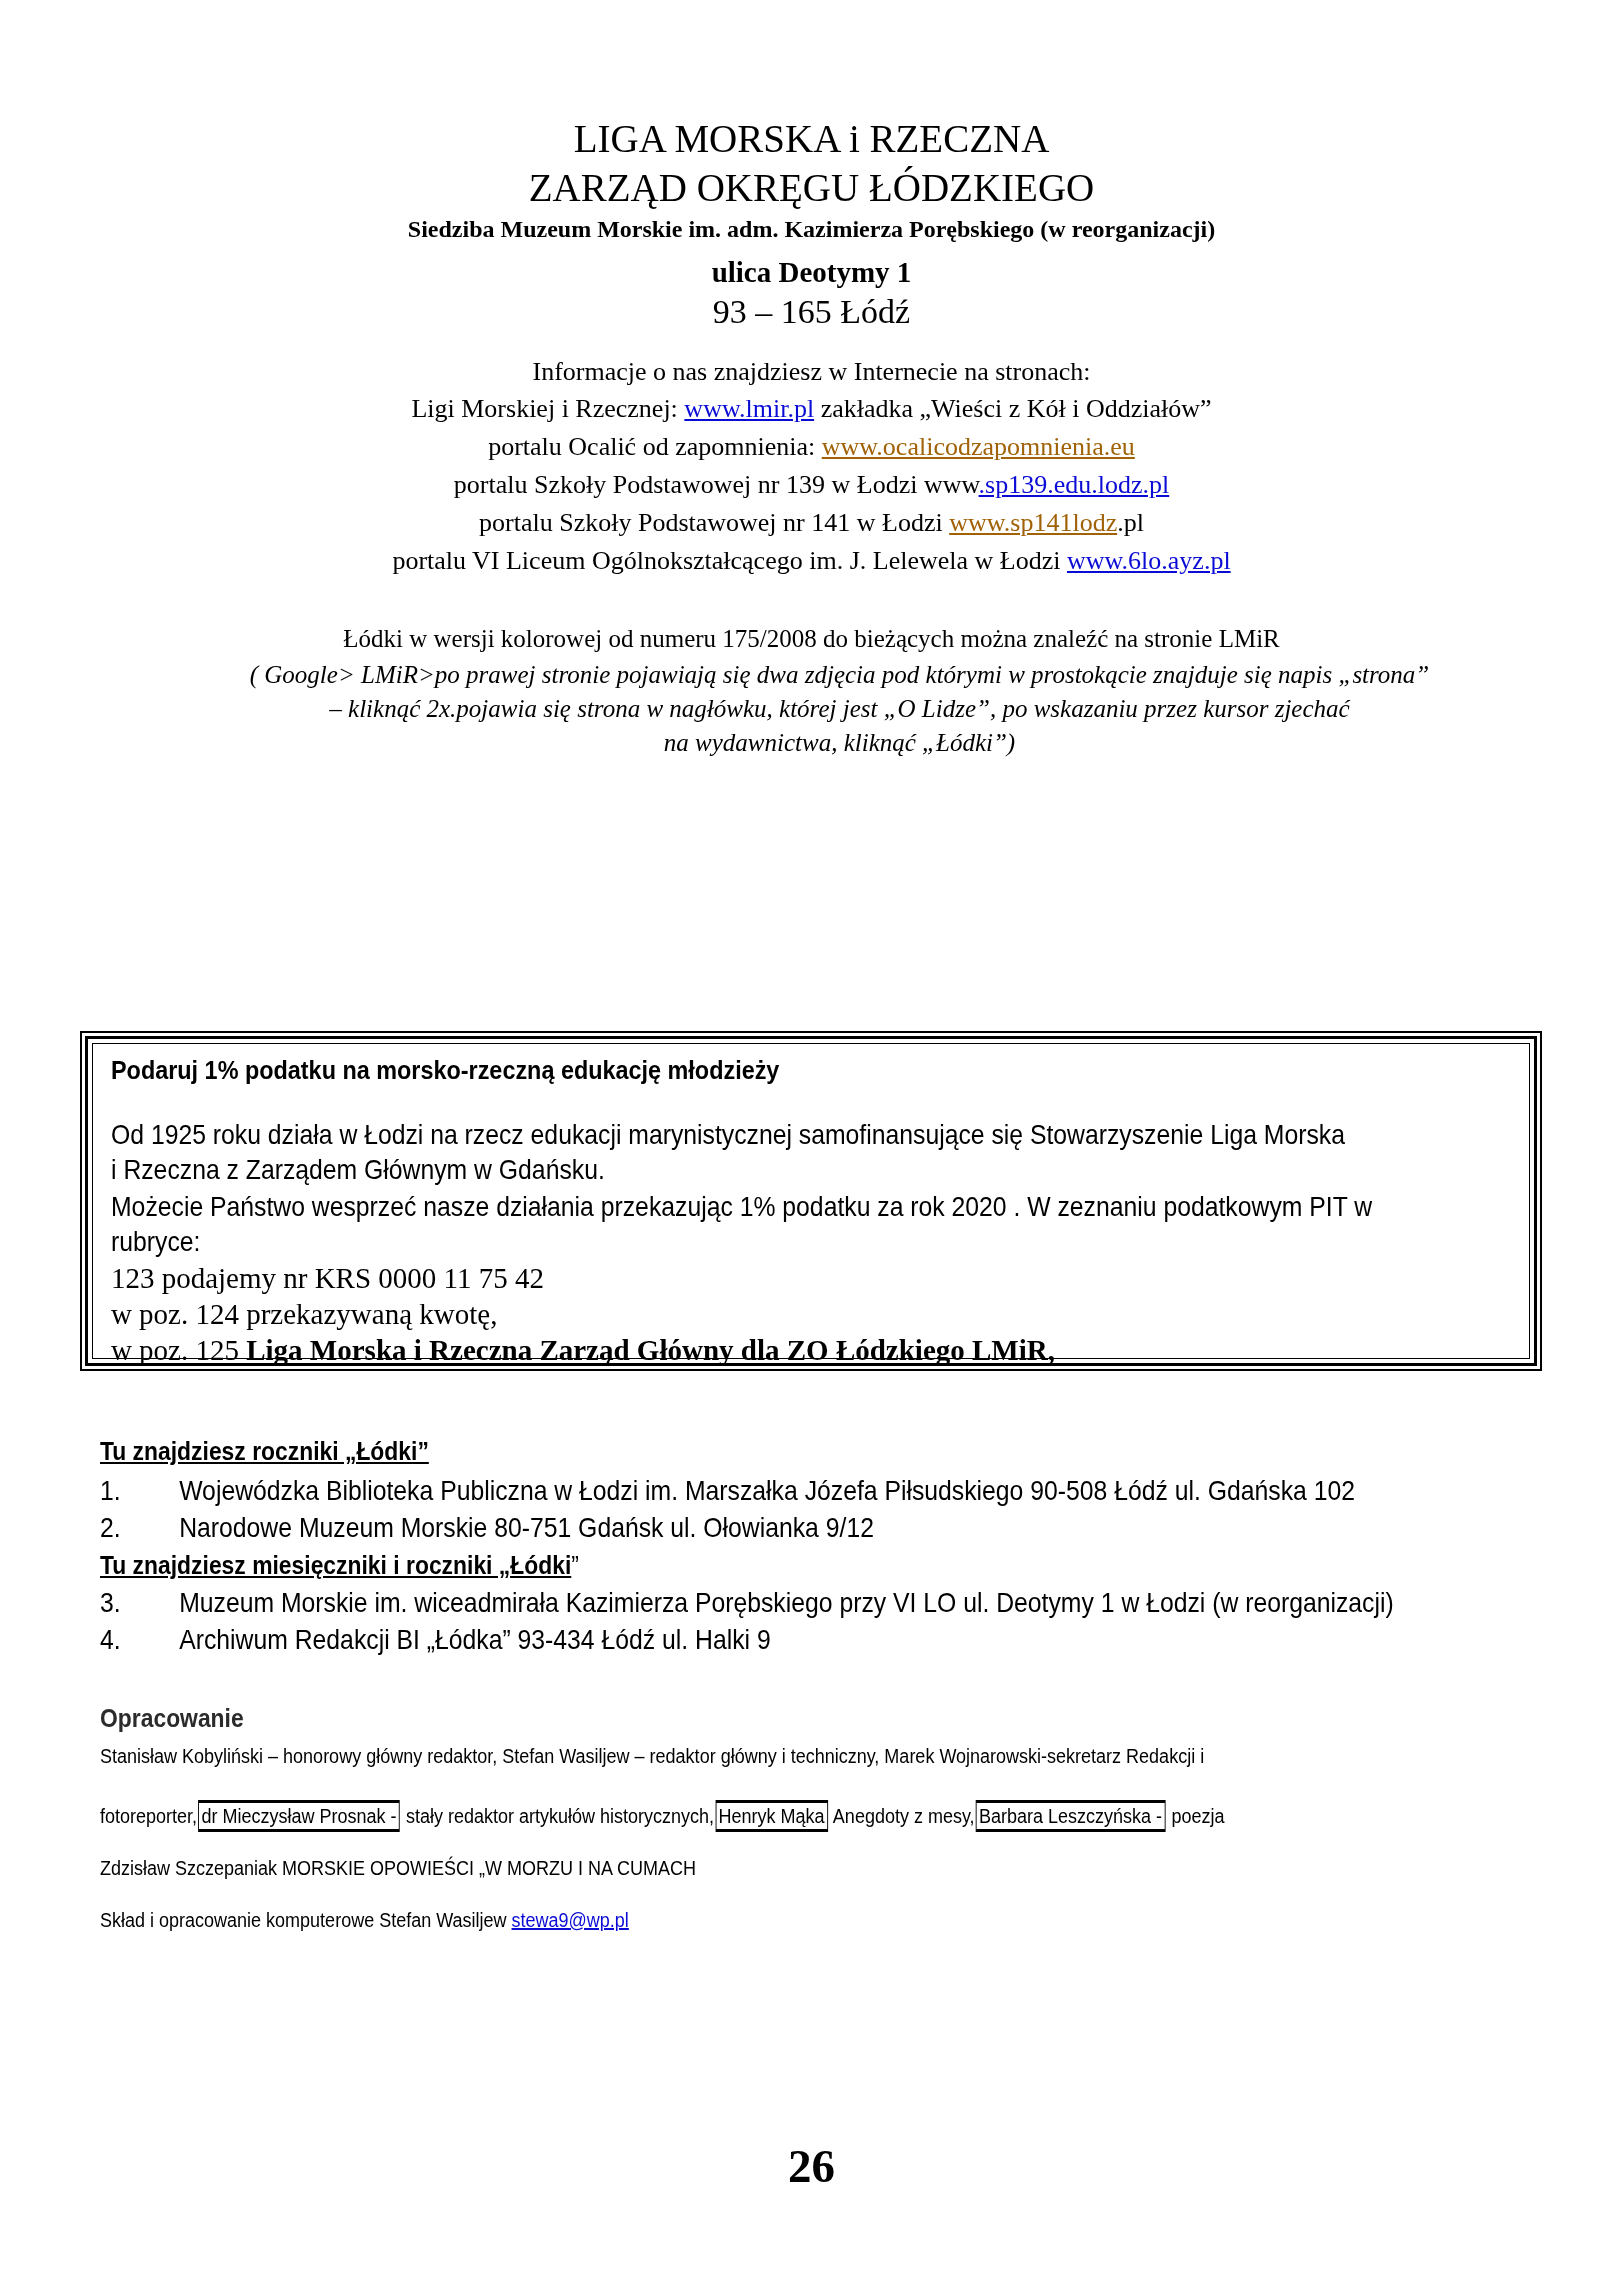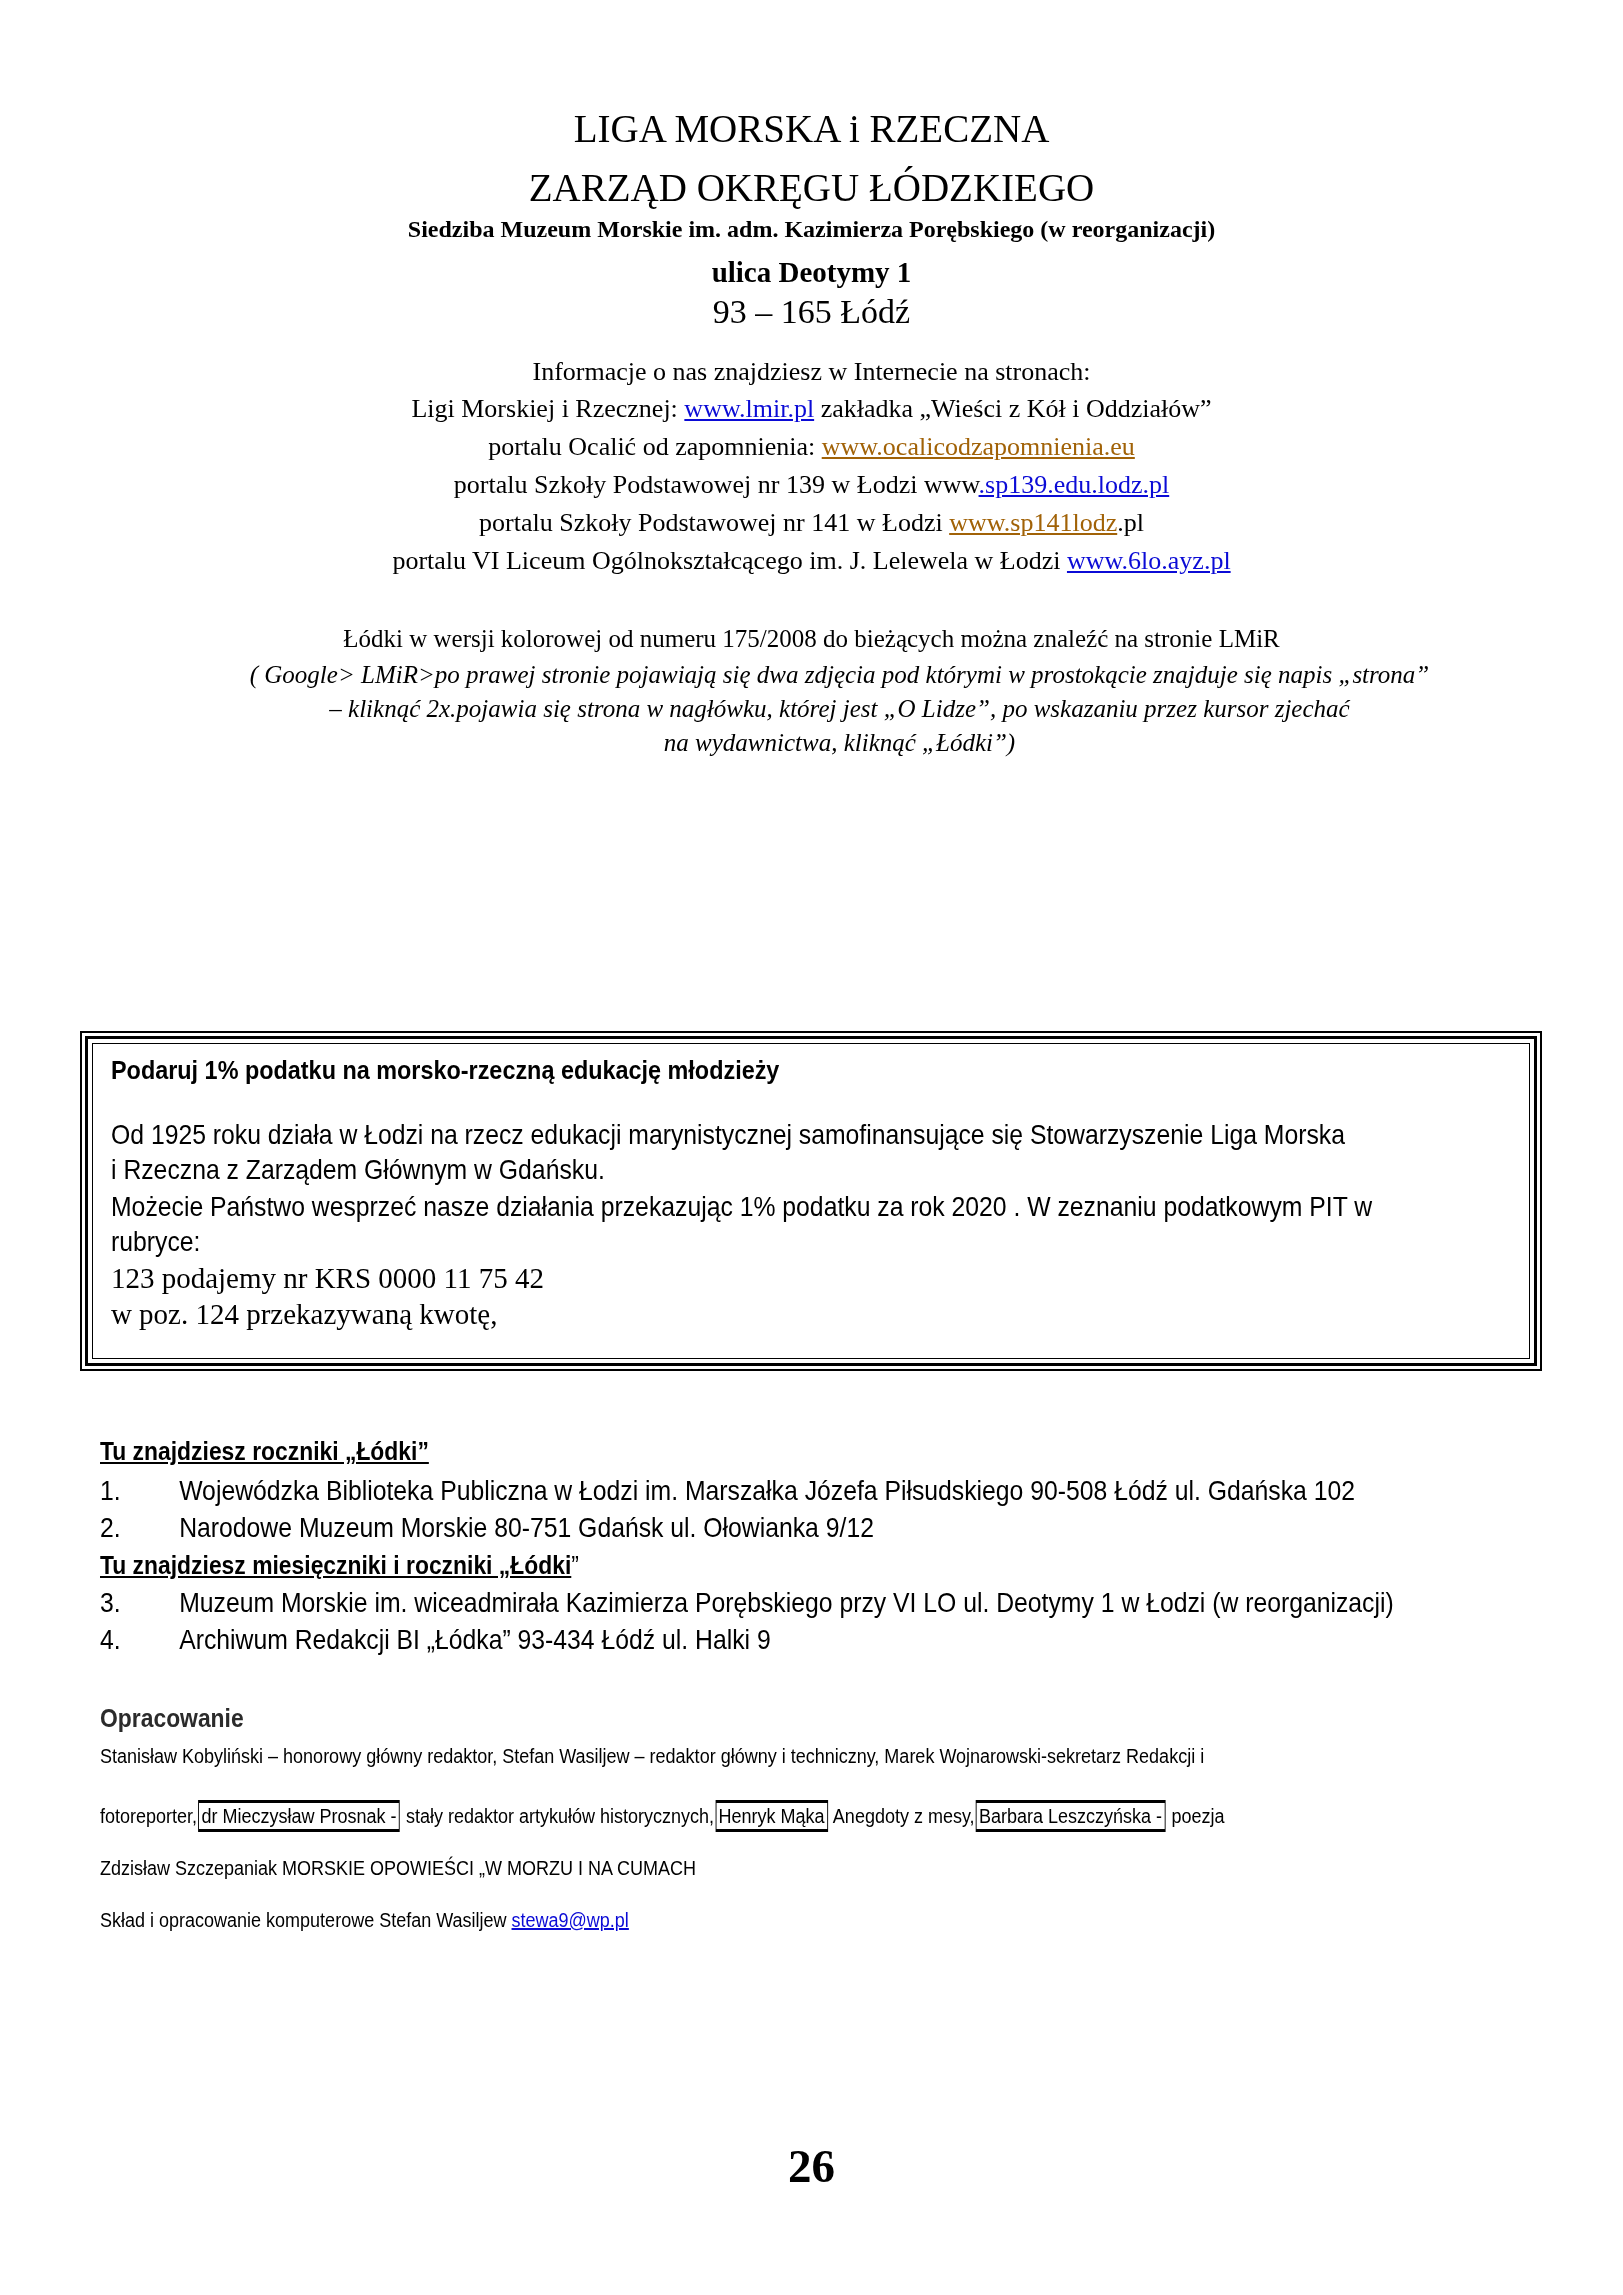--- a/index.html
+++ b/index.html
@@ -5,21 +5,21 @@
   html, body { margin: 0; padding: 0; background: #ffffff; }
   body { width: 1623px; height: 2295px; position: relative; overflow: hidden; color: #000; }
   .serif { font-family: "Liberation Serif", "DejaVu Serif", serif; }
   .sans { font-family: "Liberation Sans", "DejaVu Sans", sans-serif; }
   .center { position: absolute; left: 0; width: 1623px; text-align: center; white-space: nowrap; }
   .abs { position: absolute; white-space: nowrap; }
   .link-blue { color: #0b0bd6; text-decoration: underline; }
   .link-black { color: #a16207; text-decoration: underline; }
 
   
-  #title1 { top: 106px; font-size: 39px; }
+  #title1 { top: 116px; font-size: 39px; }
   #title2 { top: 165px; font-size: 39px; }
   #seat { top: 216px; font-size: 24px; font-weight: bold; text-align: center; }
   #street { top: 256px; font-size: 29px; font-weight: bold; }
   #city { top: 293px; font-size: 34px; }
 
   .info { font-size: 26px; }
   #info0 { top: 357px; }
   #info1 { top: 394px; }
   #info2 { top: 432px; }
   #info3 { top: 470px; }
@@ -123,20 +123,23 @@
 <div id="donation-box">
   <div class="mid">
     <div class="inner">
       <div class="box-line sans" id="box-heading">Podaruj 1% podatku na morsko-rzeczną edukację młodzieży</div>
       <div class="box-line sans box-body" id="box-b0">Od 1925 roku działa w Łodzi na rzecz edukacji marynistycznej samofinansujące się Stowarzyszenie Liga Morska</div>
       <div class="box-line sans box-body" id="box-b1">i Rzeczna z Zarządem Głównym w Gdańsku.</div>
       <div class="box-line sans box-body" id="box-b2">Możecie Państwo wesprzeć nasze działania przekazując 1% podatku za rok 2020 . W zeznaniu podatkowym  PIT w</div>
       <div class="box-line sans box-body" id="box-b3">rubryce:</div>
       <div class="box-line serif box-serif" id="box-s0">123 podajemy nr KRS 0000 11 75 42</div>
       <div class="box-line serif box-serif" id="box-s1">w poz. 124 przekazywaną kwotę,</div>
+      <div class="box-line serif box-serif" id="box-s2">
+        <span>w poz. 125 </span><b>Liga Morska i Rzeczna Zarząd Główny dla ZO Łódzkiego LMiR,</b>
+      </div>
     </div>
   </div>
 </div>
 
 <div class="abs sans arch-head" id="arch-head1">Tu znajdziesz roczniki „Łódki”</div>
 <div class="abs sans arch-item" id="arch-i0">
   <span class="num">1.</span>
   <span class="txt">Wojewódzka Biblioteka Publiczna w Łodzi im. Marszałka Józefa Piłsudskiego 90-508 Łódź ul. Gdańska 102</span>
 </div>
 <div class="abs sans arch-item" id="arch-i1">

